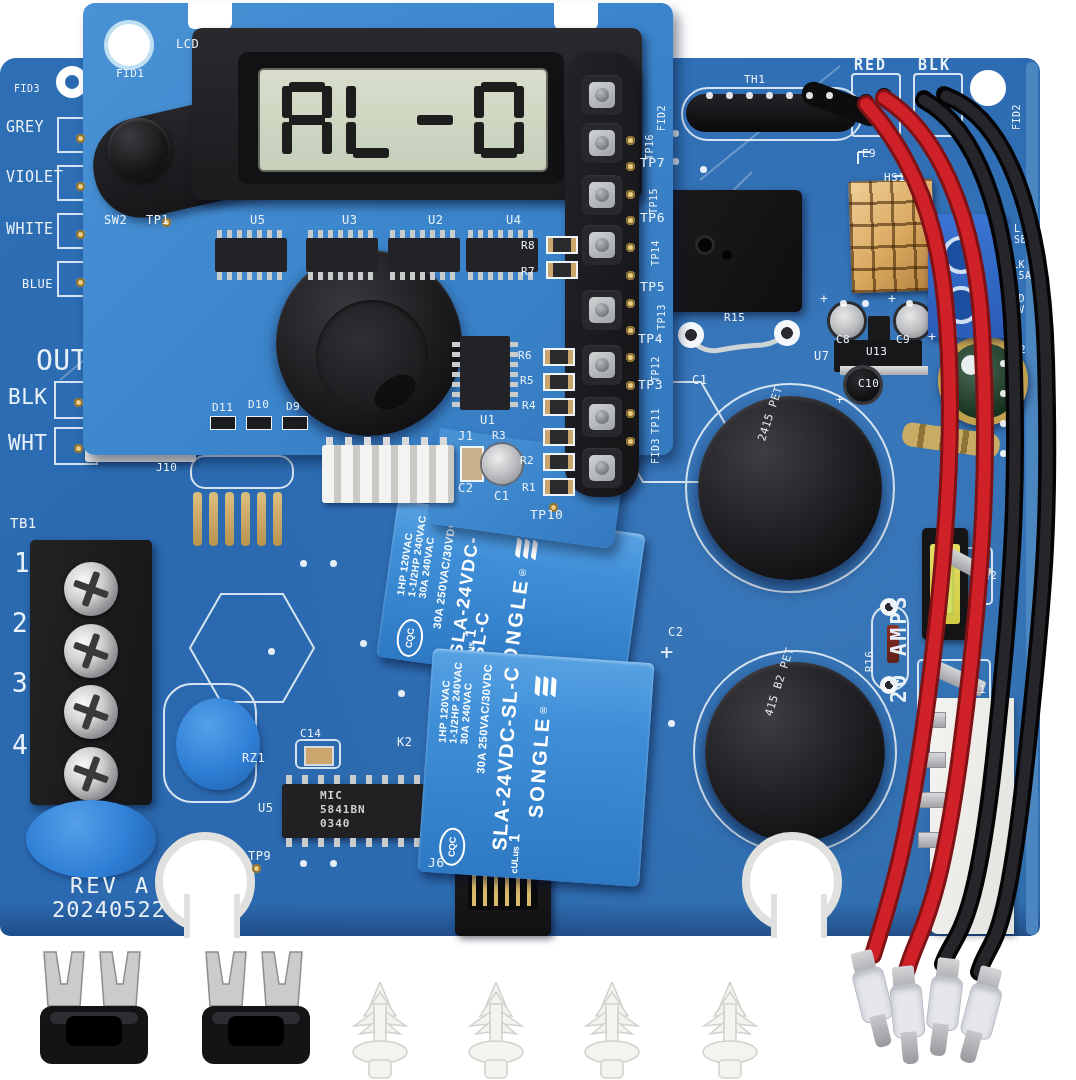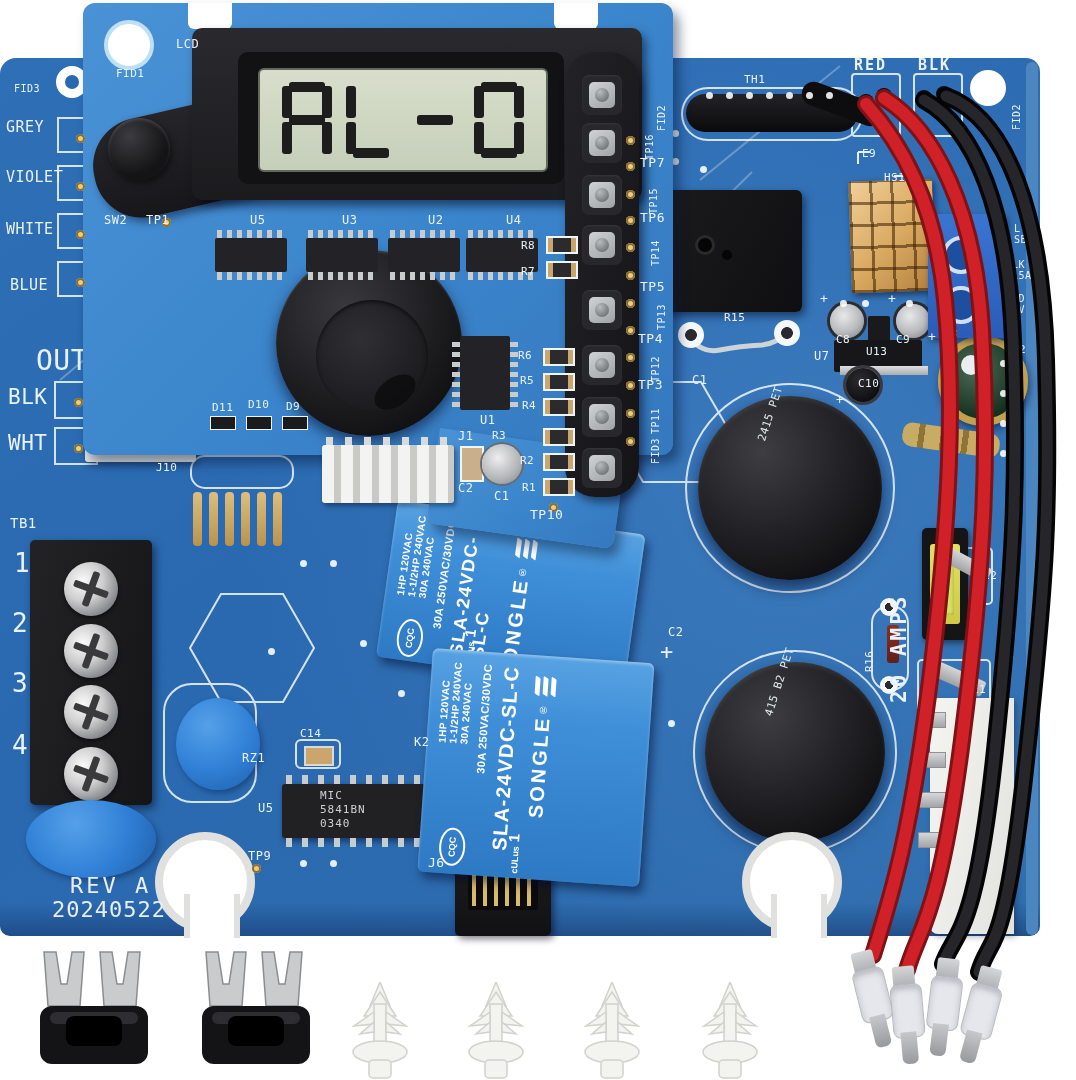--- a/index.html
+++ b/index.html
@@ -64,21 +64,21 @@
   
   .soic{position:absolute;width:72px;height:34px;background:#232327;border-radius:2px;z-index:6;}
   .soic::before,.soic::after{content:"";position:absolute;left:2px;width:68px;height:8px;
      background:repeating-linear-gradient(90deg,#c9cccd 0 5px,rgba(0,0,0,0) 5px 10px);}
   .soic::before{top:-8px;} .soic::after{bottom:-8px;}
   #u1chip{left:460px;top:336px;width:50px;height:74px;background:#232327;border-radius:2px;z-index:6;}
   #u1chip::before,#u1chip::after{content:"";position:absolute;top:3px;width:8px;height:68px;
      background:repeating-linear-gradient(0deg,#c9cccd 0 5px,rgba(0,0,0,0) 5px 10px);}
   #u1chip::before{left:-8px;} #u1chip::after{right:-8px;}
   #dipchip{left:282px;top:784px;width:152px;height:54px;background:#212124;border-radius:3px;z-index:3;
-     box-shadow:2px 3px 6px rgba(0,0,20,.5);}
+     box-shadow:2px 3px 6px rgba(0,0,20,.5);font-weight:bold;}
   #dipchip::before,#dipchip::after{content:"";position:absolute;left:4px;width:144px;height:9px;
      background:repeating-linear-gradient(90deg,#c9cccd 0 6px,rgba(0,0,0,0) 6px 16px);}
   #dipchip::before{top:-9px;} #dipchip::after{bottom:-9px;}
   #dipchip .txt{position:absolute;left:38px;top:5px;color:#cfd0d2;font-family:"DejaVu Sans Mono",monospace;
      font-size:11px;line-height:14px;letter-spacing:1px;}
   
   #j1conn{left:322px;top:445px;width:132px;height:58px;z-index:6;border-radius:3px;
      background:repeating-linear-gradient(90deg,#f3f3f1 0 12px,#c9c9c6 12px 19px);box-shadow:2px 3px 5px rgba(0,0,20,.4);}
   #j1conn::before{content:"";position:absolute;left:4px;top:-8px;width:124px;height:8px;
      background:repeating-linear-gradient(90deg,#d8dadb 0 7px,rgba(0,0,0,0) 7px 19px);}
@@ -437,21 +437,21 @@
   <div class="abs" style="left:930px;top:698px;width:84px;height:236px;background:linear-gradient(100deg,#f4f4f1,#e2e2de);border-radius:8px 0 0 8px;z-index:3;box-shadow:2px 3px 6px rgba(0,0,20,.3)"></div>
   <div class="abs" style="left:918px;top:712px;width:26px;height:14px;background:linear-gradient(#d7d8da,#a3a4a7);border:1px solid #8f9093;z-index:3"></div>
   <div class="abs" style="left:918px;top:752px;width:26px;height:14px;background:linear-gradient(#d7d8da,#a3a4a7);border:1px solid #8f9093;z-index:3"></div>
   <div class="abs" style="left:918px;top:792px;width:26px;height:14px;background:linear-gradient(#d7d8da,#a3a4a7);border:1px solid #8f9093;z-index:3"></div>
   <div class="abs" style="left:918px;top:832px;width:26px;height:14px;background:linear-gradient(#d7d8da,#a3a4a7);border:1px solid #8f9093;z-index:3"></div>
 
   <span class="lbl" style="left:14px;top:84px;font-size:10px">FID3</span>
   <span class="lbl" style="left:6px;top:120px;font-size:15px">GREY</span>
   <span class="lbl" style="left:6px;top:170px;font-size:15px">VIOLET</span>
   <span class="lbl" style="left:6px;top:222px;font-size:15px">WHITE</span>
-  <span class="lbl" style="left:10px;top:278px;font-size:15px">BLUE</span>
+  <span class="lbl" style="left:22px;top:278px;font-size:12px">BLUE</span>
   <span class="lbl" style="left:36px;top:346px;font-size:28px;z-index:3">OUT</span>
   <span class="lbl" style="left:8px;top:386px;font-size:21px">BLK</span>
   <span class="lbl" style="left:8px;top:432px;font-size:21px">WHT</span>
   <span class="lbl" style="left:10px;top:516px;font-size:14px">TB1</span>
   <span class="lbl" style="left:14px;top:550px;font-size:26px">1</span>
   <span class="lbl" style="left:12px;top:610px;font-size:26px">2</span>
   <span class="lbl" style="left:12px;top:670px;font-size:26px">3</span>
   <span class="lbl" style="left:12px;top:732px;font-size:26px">4</span>
 
   <span class="lbl" style="left:176px;top:38px;font-size:12px">LCD</span>
@@ -529,21 +529,21 @@
 15A</span>
   <span class="lbl" style="left:1012px;top:294px;font-size:10px">ED
 0V</span>
   <span class="lbl" style="left:1012px;top:344px">D2</span>
 
   <span class="lbl" style="left:242px;top:752px;font-size:12px">RZ1</span>
   <span class="lbl" style="left:258px;top:802px;font-size:12px">U5</span>
   <span class="lbl" style="left:300px;top:728px">C14</span>
   <span class="lbl" style="left:248px;top:850px;font-size:12px">TP9</span>
   <span class="lbl" style="left:428px;top:856px;font-size:13px">J6</span>
-  <span class="lbl" style="left:414px;top:736px;font-size:12px">K2</span>
+  <span class="lbl" style="left:397px;top:736px;font-size:12px">K2</span>
   <span class="lbl" style="left:70px;top:874px;font-size:22px;letter-spacing:3px;color:#e8eef4">REV A</span>
   <span class="lbl" style="left:52px;top:898px;font-size:22px;letter-spacing:1px;color:#e8eef4">20240522</span>
 
   <svg id="wires">
     <g fill="#0a0a0a">
       <circle cx="866" cy="102" r="8"></circle>
         <circle cx="884" cy="96" r="8"></circle>
       <circle cx="924" cy="98" r="8"></circle>
         <circle cx="944" cy="94" r="8"></circle>
     </g>

